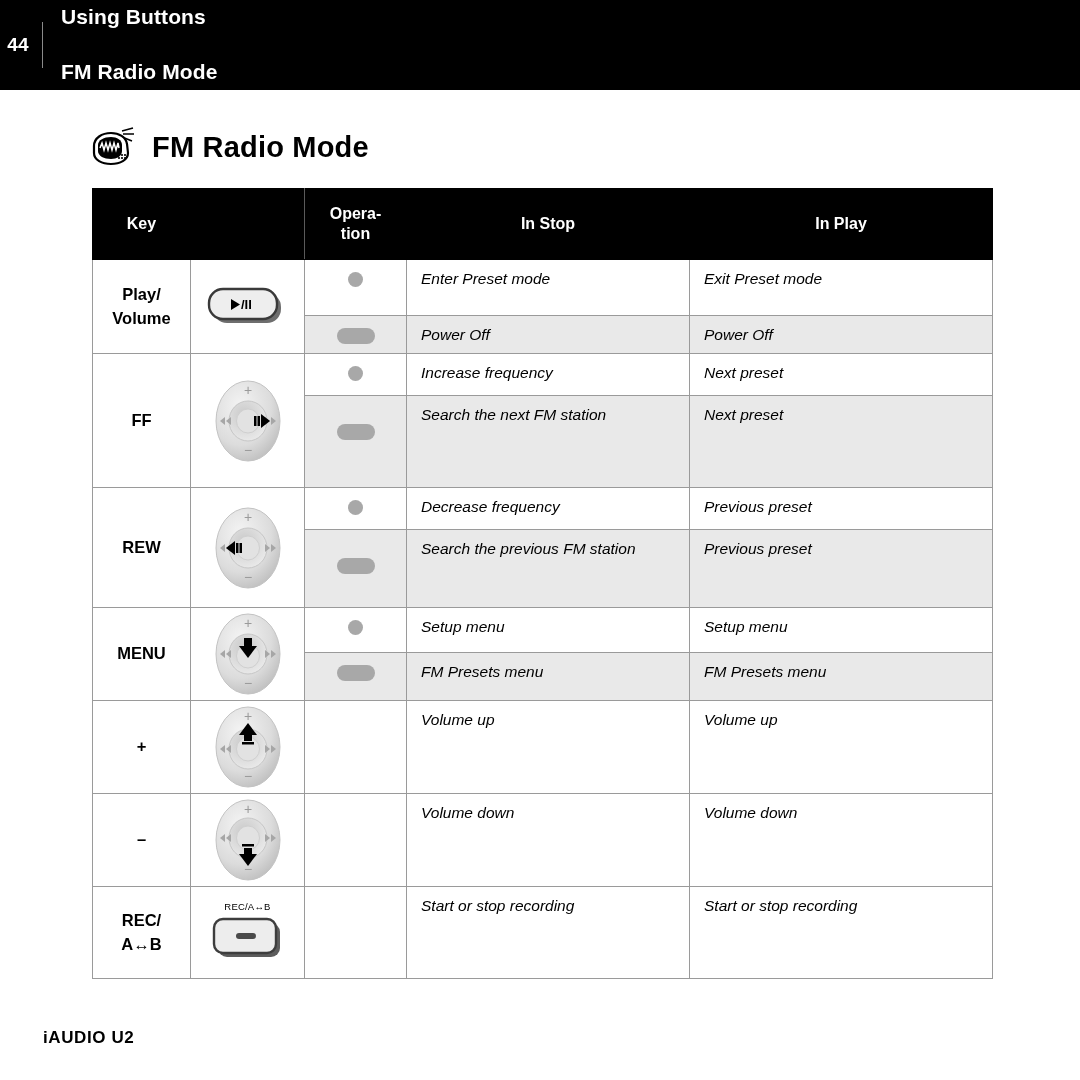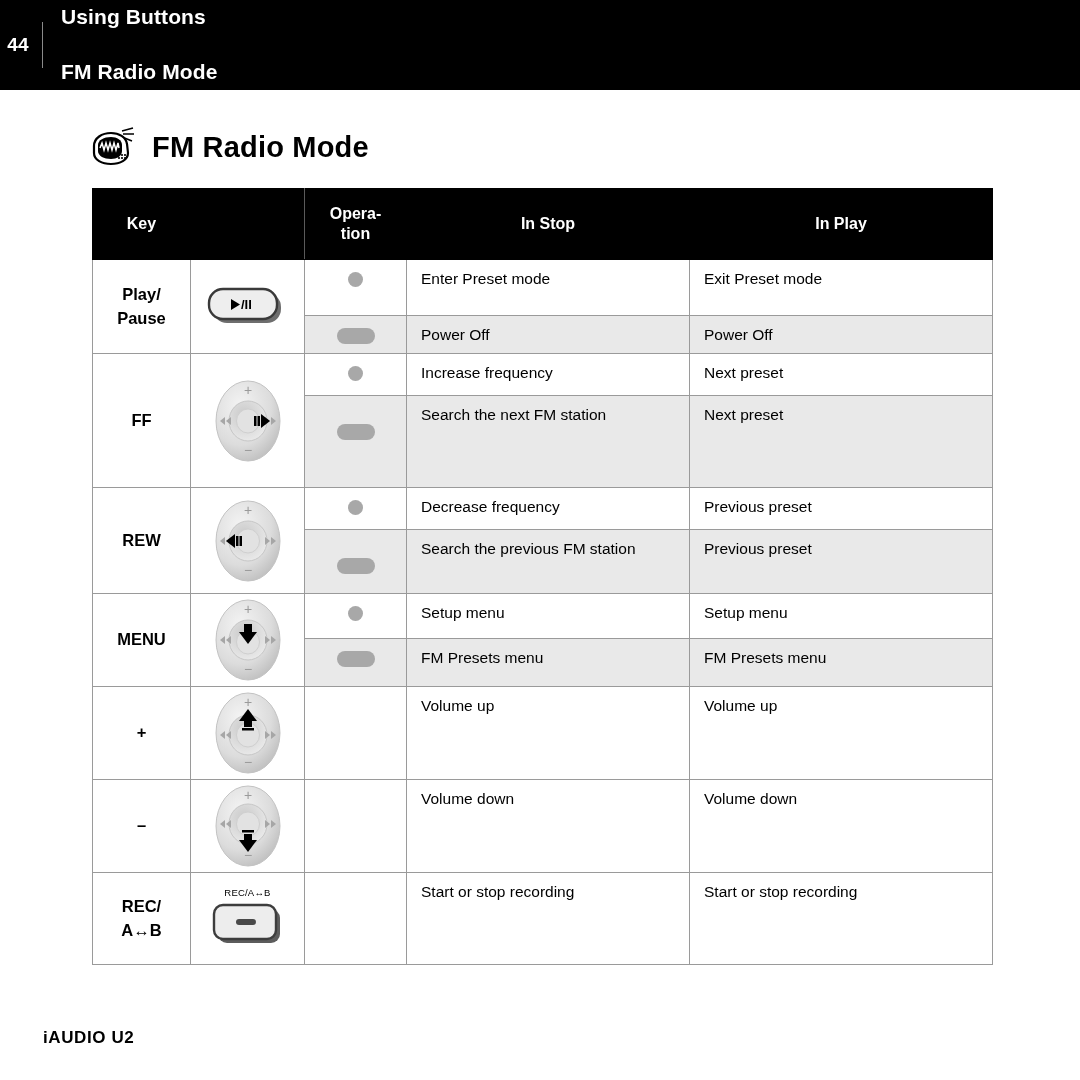--- a/index.html
+++ b/index.html
@@ -123,20 +123,21 @@
   td.op-cell {
     text-align: center;
     vertical-align: top;
     padding-top: 12px;
   }
   td.desc-cell {
     padding: 9px 4px 0 14px;
     font-size: 15.5px;
     line-height: 1.3;
     white-space: nowrap;
+    font-style: italic;
   }
 
   
   .op-dot {
     display: inline-block;
     width: 15px;
     height: 15px;
     border-radius: 50%;
     background: #a8a8a8;
   }
@@ -219,21 +220,21 @@
       </th>
       <th>In Stop</th>
       <th>In Play</th>
     </tr>
   </thead>
   <tbody>
 
     <tr style="height: 56px;">
       <td class="key-cell" rowspan="2">
         <div>Play/</div>
-        <div>Pause</div>
+        <div>Volume</div>
       </td>
       <td class="img-cell" rowspan="2">
         <svg class="playbtn" width="86" height="44" viewBox="0 0 86 44">
           <rect x="8" y="8" width="68" height="30" rx="14" fill="#6e6e6e"></rect>
           <rect x="4" y="4" width="68" height="30" rx="14" fill="#eeeeee" stroke="#3a3a3a" stroke-width="2.4"></rect>
           <g transform="translate(26,14)" fill="#000">
             <polygon points="0,0 0,11 9,5.5"></polygon>
             <text x="10" y="10" font-family="'Liberation Sans',sans-serif" font-size="13" font-weight="bold">/II</text>
           </g>
         </svg>
@@ -324,21 +325,21 @@
             <polygon points="29,39 20,46 29,53"></polygon>
           </g>
         </svg>
       </td>
       <td class="op-cell">
         <span class="op-dot"></span>
       </td>
       <td class="desc-cell">Decrease frequency</td>
       <td class="desc-cell">Previous preset</td>
     </tr>
-    <tr style="height: 64px;">
+    <tr style="height: 78px;">
       <td class="op-cell shaded" style="padding-top:28px">
         <span class="op-pill"></span>
       </td>
       <td class="desc-cell shaded">Search the previous FM station</td>
       <td class="desc-cell shaded">Previous preset</td>
     </tr>
 
     <tr style="height: 42px;">
       <td class="key-cell" rowspan="2">
         <div>MENU</div>

